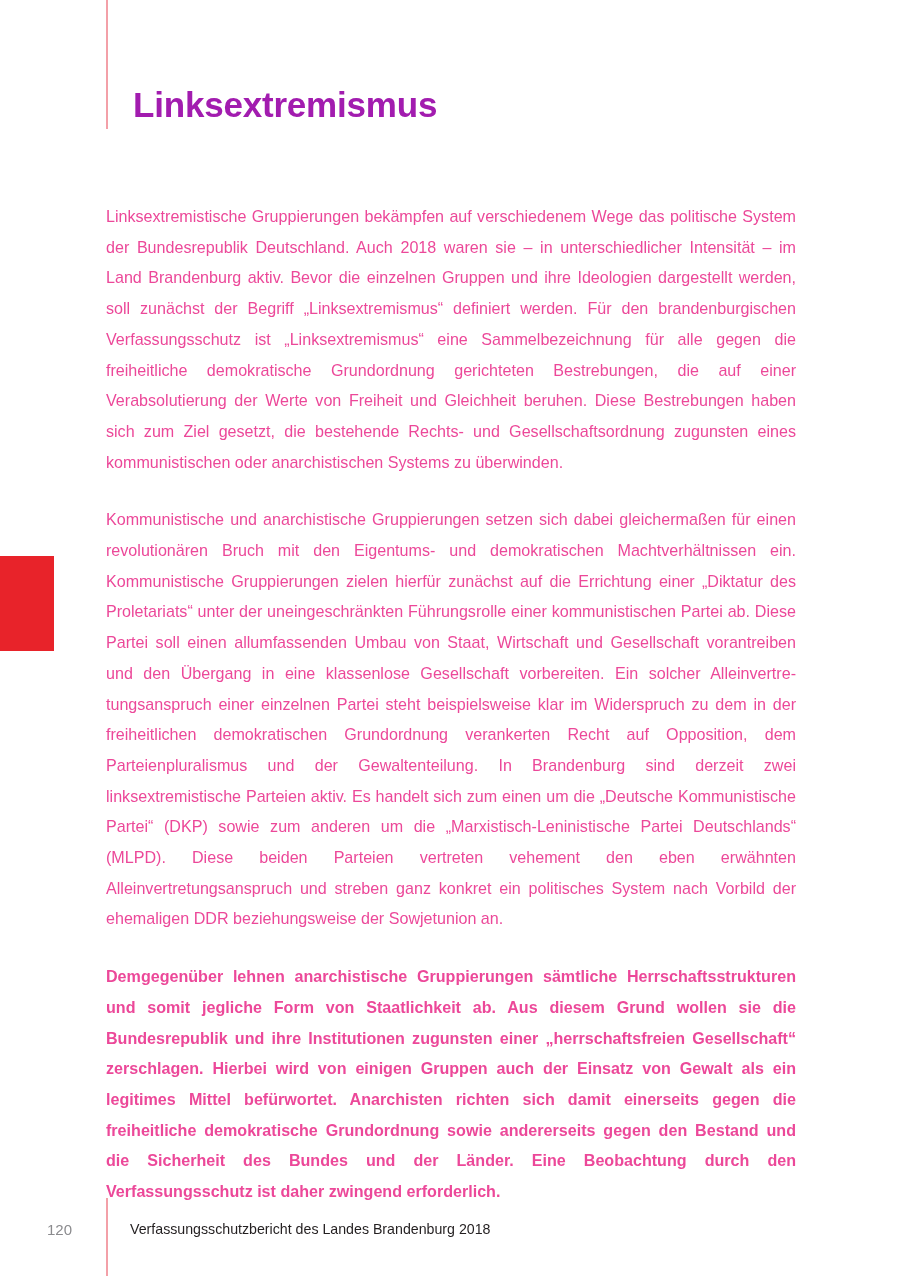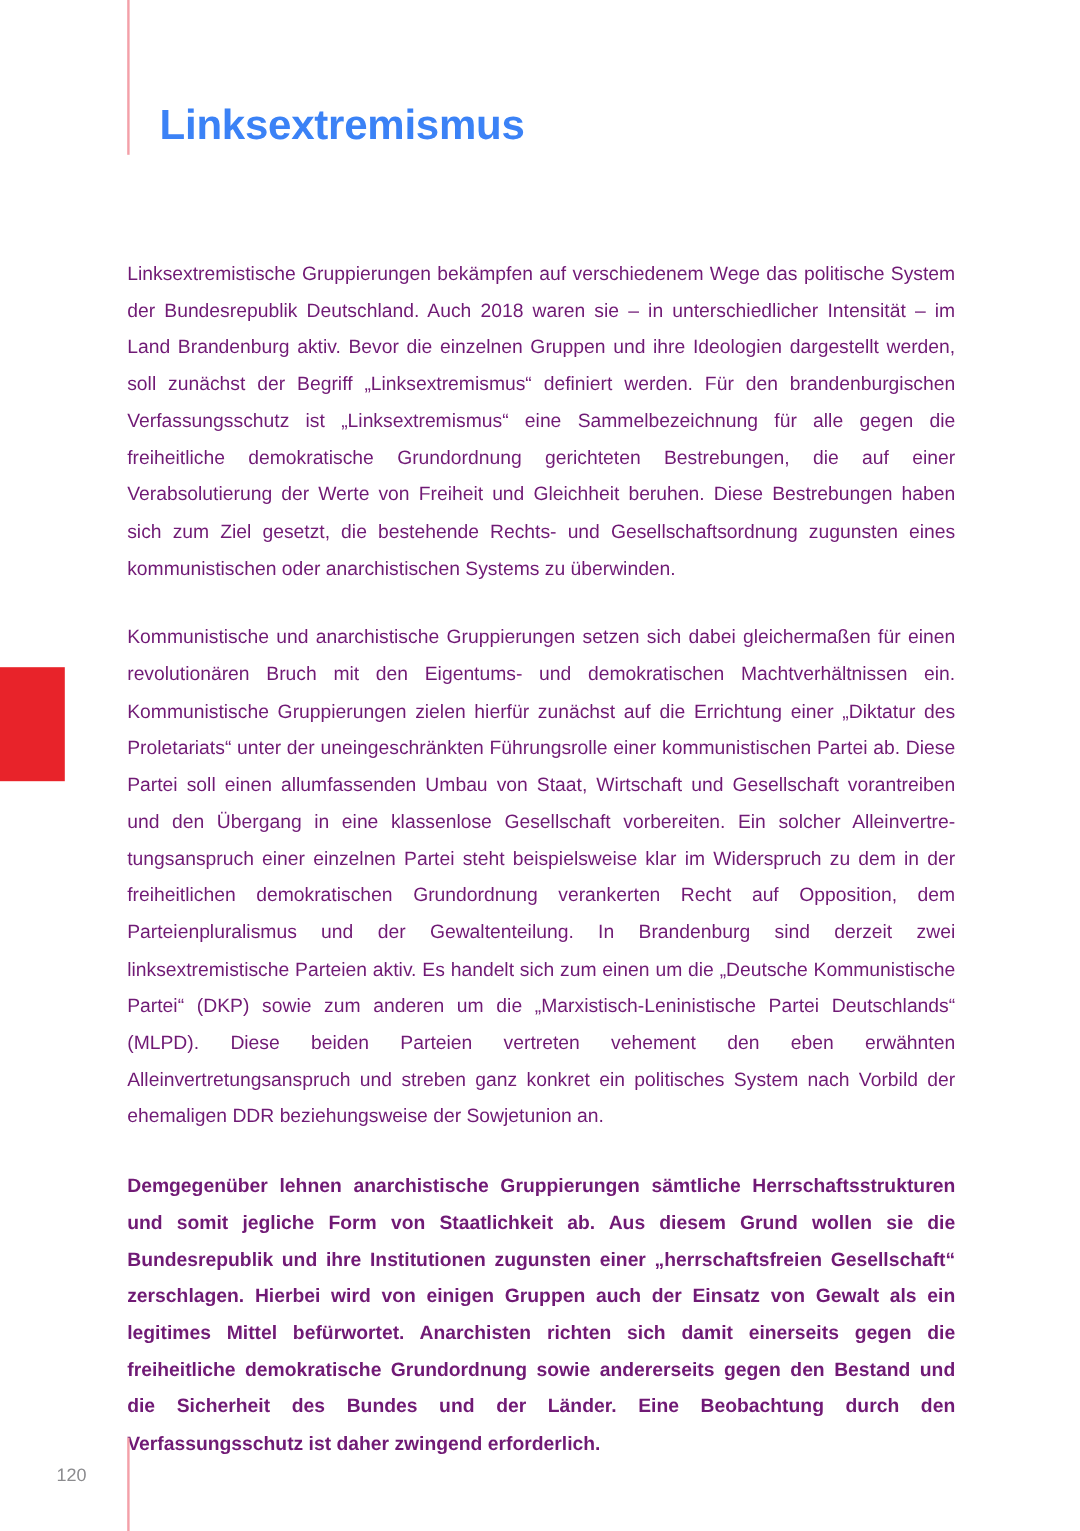--- a/index.html
+++ b/index.html
@@ -43,37 +43,37 @@
 
   
   .chapter-title {
     position: absolute;
     left: 133px;
     top: 83px;
     margin: 0;
     font-size: 35px;
     line-height: 44px;
     font-weight: bold;
-    color: #3b82f6;
+    color: #a21caf;
     letter-spacing: -0.2px;
     white-space: nowrap;
   }
 
   
   .body-col {
     position: absolute;
     left: 106px;
     top: 197px;
     width: 690px;
   }
   .body-col p {
-    margin: 16px 0 27px 0;
+    margin: 4px 0 27px 0;
     font-size: 16.1px;
     line-height: 30.7px;
-    color: #701a75;
+    color: #ec4899;
     text-align: justify;
     text-justify: inter-word;
     hyphens: manual;
   }
   .body-col p:last-child {
     margin-bottom: 0;
     font-weight: bold;
   }
 
   
@@ -123,15 +123,16 @@
 
   <div class="body-col">
     <p>Linksextremistische Gruppierungen bekämpfen auf verschiedenem Wege das po­litische System der Bundesrepublik Deutschland. Auch 2018 waren sie – in unter­schiedlicher Intensität – im Land Brandenburg aktiv. Bevor die einzelnen Gruppen und ihre Ideologien dargestellt werden, soll zunächst der Begriff „Linksextremis­mus“ definiert werden. Für den brandenburgischen Verfassungsschutz ist „Links­extremismus“ eine Sammelbezeichnung für alle gegen die freiheitliche demokrati­sche Grundordnung gerichteten Bestrebungen, die auf einer Verabsolutierung der Werte von Freiheit und Gleichheit beruhen. Diese Bestrebungen haben sich zum Ziel gesetzt, die bestehende Rechts- und Gesellschaftsordnung zugunsten eines kommunistischen oder anarchistischen Systems zu überwinden.</p>
     <p>Kommunistische und anarchistische Gruppierungen setzen sich dabei gleicher­maßen für einen revolutionären Bruch mit den Eigentums- und demokratischen Machtverhältnissen ein. Kommunistische Gruppierungen zielen hierfür zunächst auf die Errichtung einer „Diktatur des Proletariats“ unter der uneingeschränkten Führungsrolle einer kommunistischen Partei ab. Diese Partei soll einen allum­fassenden Umbau von Staat, Wirtschaft und Gesellschaft vorantreiben und den Übergang in eine klassenlose Gesellschaft vorbereiten. Ein solcher Alleinvertre­tungsanspruch einer einzelnen Partei steht beispielsweise klar im Widerspruch zu dem in der freiheitlichen demokratischen Grundordnung verankerten Recht auf Opposition, dem Parteienpluralismus und der Gewaltenteilung. In Brandenburg sind derzeit zwei linksextremistische Parteien aktiv. Es handelt sich zum einen um die „Deutsche Kommunistische Partei“ (DKP) sowie zum anderen um die „Marxis­tisch-Leninistische Partei Deutschlands“ (MLPD). Diese beiden Parteien vertreten vehement den eben erwähnten Alleinvertretungsanspruch und streben ganz kon­kret ein politisches System nach Vorbild der ehemaligen DDR beziehungsweise der Sowjetunion an.</p>
     <p>Demgegenüber lehnen anarchistische Gruppierungen sämtliche Herrschafts­strukturen und somit jegliche Form von Staatlichkeit ab. Aus diesem Grund wollen sie die Bundesrepublik und ihre Institutionen zugunsten einer „herrschaftsfreien Gesellschaft“ zerschlagen. Hierbei wird von einigen Gruppen auch der Einsatz von Gewalt als ein legitimes Mittel befürwortet. Anarchisten richten sich damit ei­nerseits gegen die freiheitliche demokratische Grundordnung sowie andererseits gegen den Bestand und die Sicherheit des Bundes und der Länder. Eine Beob­achtung durch den Verfassungsschutz ist daher zwingend erforderlich.</p>
   </div>
 
   <div class="footer">
     <div class="page-number">120</div>
     <div class="footer-rule"></div>
+    <div class="footer-text">Verfassungsschutzbericht des Landes Brandenburg 2018</div>
   </div>
 
 </div>
 
 </body></html>

